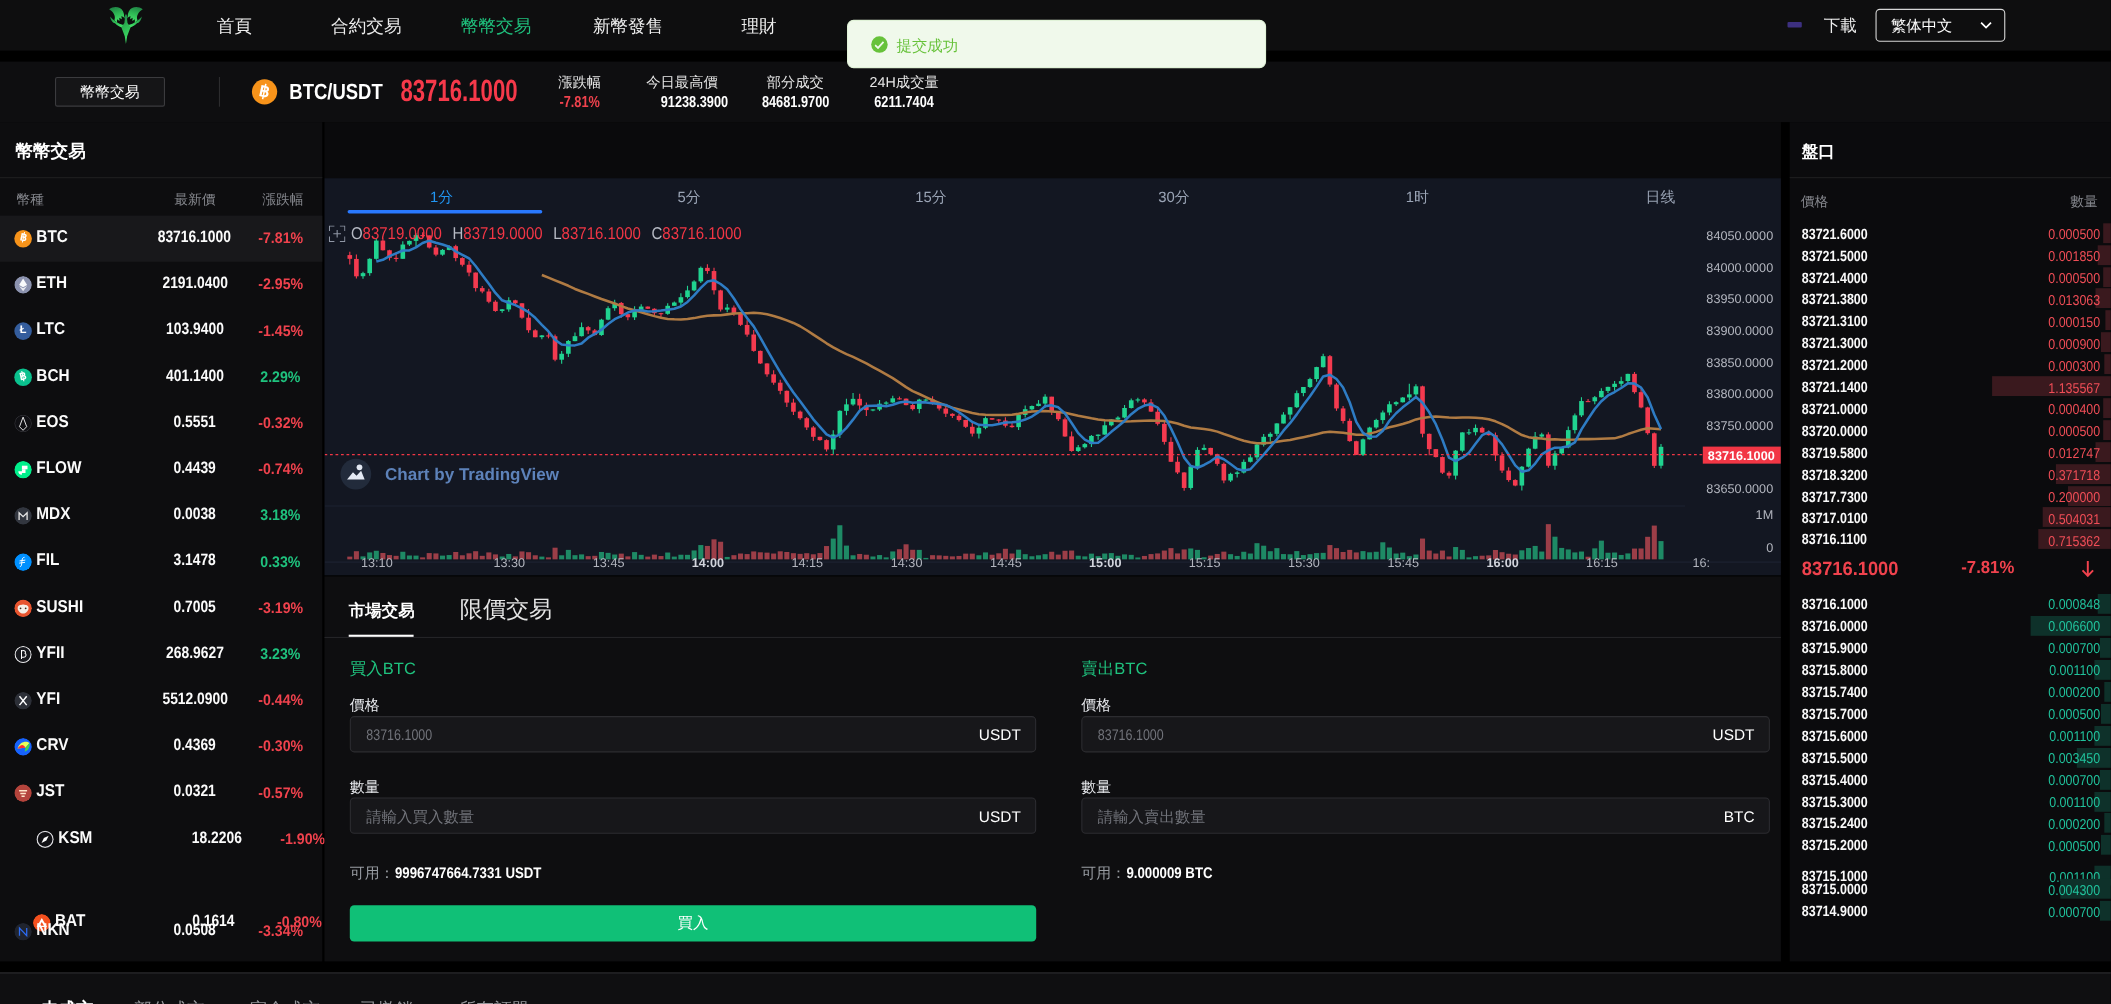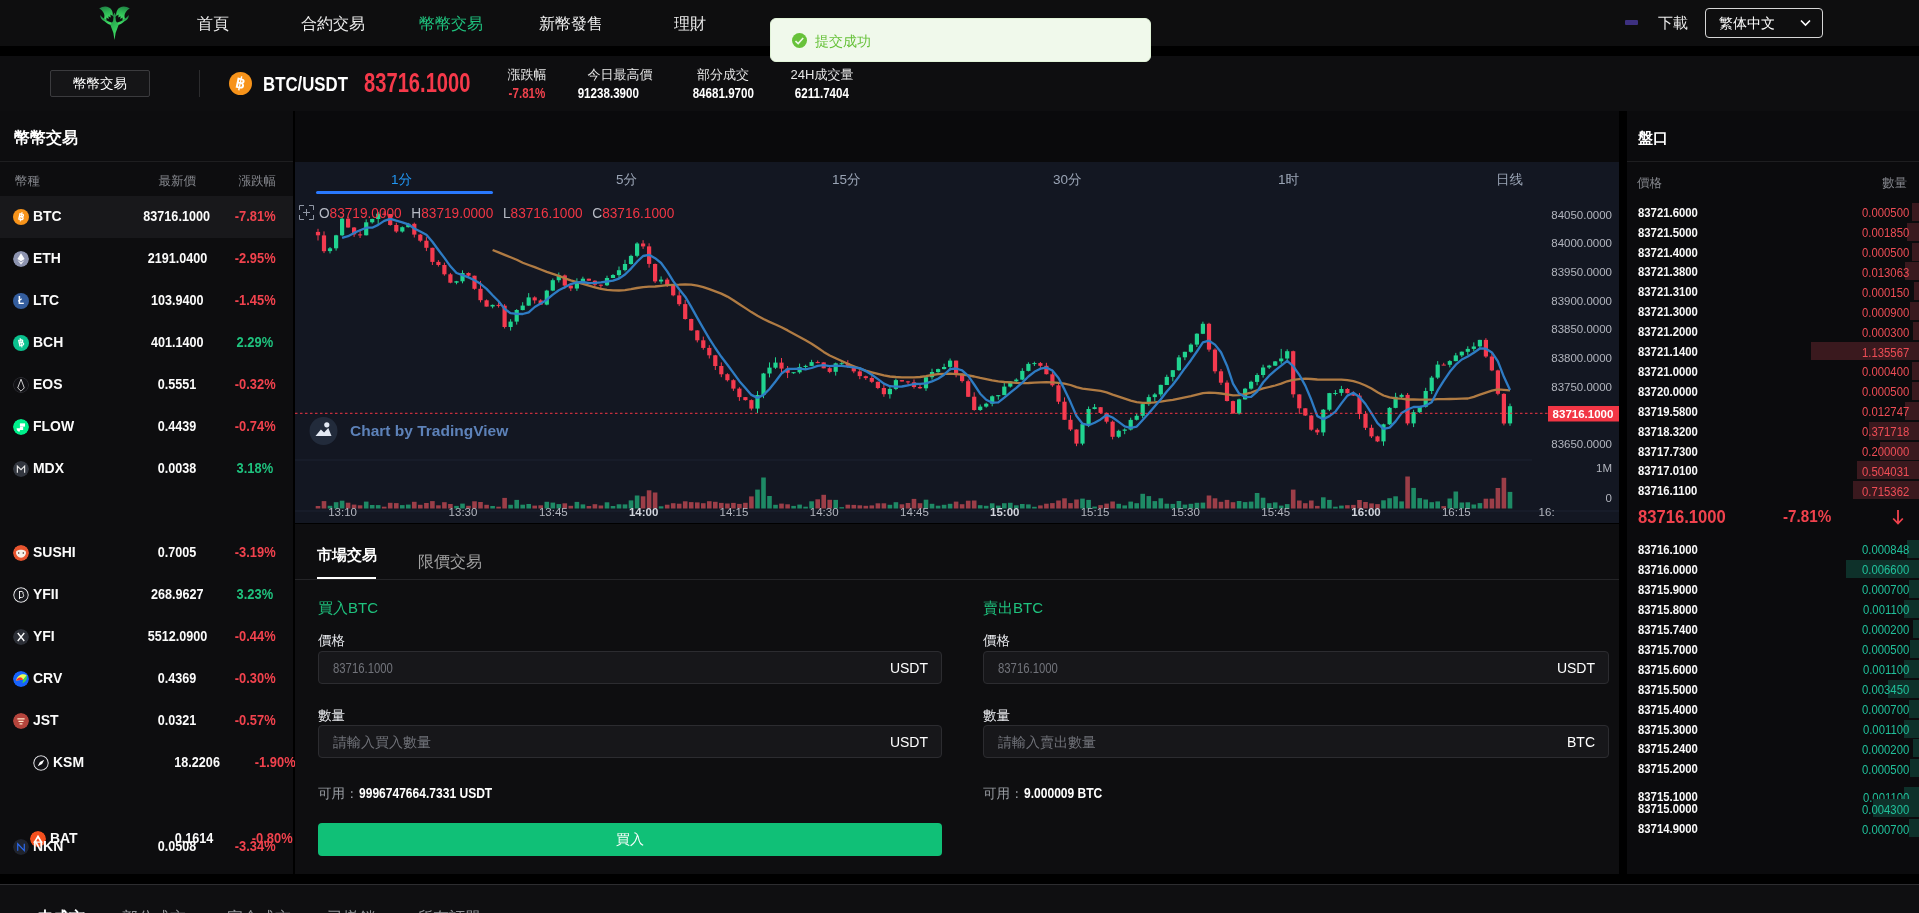--- a/index.html
+++ b/index.html
@@ -94,21 +94,21 @@
   <div class="abs" style="left:50px;top:14px;width:100px;height:27px;background:#151517;border:1px solid #3b3b3e;border-radius:2px;text-align:center;line-height:26px;font-size:13.5px;color:#fff">幣幣交易</div>
   <div class="abs" style="left:199px;top:14px;width:1px;height:27px;background:#2c2c2e"></div>
   <div class="abs" style="left:229px;top:16px;width:23px;height:23px;border-radius:50%;background:#f7931a">
     <span style="position:absolute;left:0;width:23px;text-align:center;top:2px;font-size:15px;font-weight:bold;color:#fff;transform:rotate(12deg)">฿</span>
   </div>
   <span class="abs" style="left:263px;top:17px;font-size:20px;font-weight:bold;color:#fff"><span class="numl" style="transform:scaleX(0.84)">BTC/USDT</span></span>
   <span class="abs" style="left:364px;top:11px;font-size:28px;font-weight:bold;color:#f6394a"><span class="numl" style="transform:scaleX(0.72)">83716.1000</span></span>
   <div class="abs" style="left:477px;top:10px;width:100px;text-align:center;font-size:13px;color:#e6e6e6">漲跌幅</div>
   <div class="abs" style="left:477px;top:29px;width:100px;text-align:center;font-size:14.5px;font-weight:bold;color:#f0424d"><span class="numc">-7.81%</span></div>
   <div class="abs" style="left:570px;top:10px;width:100px;text-align:center;font-size:13px;color:#e6e6e6">今日最高價</div>
-  <div class="abs" style="left:570px;top:29px;width:100px;text-align:left;font-size:14.5px;font-weight:bold;color:#fff"><span class="numc">91238.3900</span></div>
+  <div class="abs" style="left:570px;top:29px;width:100px;text-align:right;font-size:14.5px;font-weight:bold;color:#fff"><span class="numc">91238.3900</span></div>
   <div class="abs" style="left:673px;top:10px;width:100px;text-align:center;font-size:13px;color:#e6e6e6">部分成交</div>
   <div class="abs" style="left:673px;top:29px;width:100px;text-align:center;font-size:14.5px;font-weight:bold;color:#fff"><span class="numc">84681.9700</span></div>
   <div class="abs" style="left:772px;top:10px;width:100px;text-align:center;font-size:13px;color:#e6e6e6">24H成交量</div>
   <div class="abs" style="left:772px;top:29px;width:100px;text-align:center;font-size:14.5px;font-weight:bold;color:#fff"><span class="numc">6211.7404</span></div>
 </div>
 <div id="side" class="abs">
       <div class="abs" style="left:14px;top:17px;font-size:16px;font-weight:bold;color:#fff">幣幣交易</div>
       <div class="abs" style="left:0;top:49.5px;width:293px;height:1px;background:#1e1e20"></div>
       <div class="abs" style="left:15px;top:62px;font-size:12.5px;color:#85878d">幣種</div>
       <div class="abs" style="right:97px;top:62px;font-size:12.5px;color:#85878d">最新價</div>
@@ -162,20 +162,29 @@
         <span class="schg red"><span class="numc" style="transform:scaleX(0.92)">-0.74%</span></span>
       </div>
       <div class="srow" style="top:336.5px;">
         <svg class="sico abs" width="16" height="16" viewBox="0 0 22 22">
           <circle cx="11" cy="11" r="11" fill="#32363f"></circle>
           <path d="M6 16 V7 L11 12 L16 7 V16" fill="none" stroke="#e8e8e8" stroke-width="1.6"></path>
         </svg>
         <span class="sname">MDX</span>
         <span class="sprice"><span class="numc" style="transform:scaleX(0.84)">0.0038</span></span>
         <span class="schg green"><span class="numc" style="transform:scaleX(0.92)">3.18%</span></span>
+      </div>
+      <div class="srow" style="top:378.5px;">
+        <svg class="sico abs" width="16" height="16" viewBox="0 0 22 22">
+          <circle cx="11" cy="11" r="11" fill="#0090ff"></circle>
+          <path d="M12.8 5 C10.8 5 10 6.5 9.7 8.6 L9.2 13.2 C9 15.2 8.5 16.6 7 16.9 M6.6 9.5 L13.8 8.5 M6.2 12.3 L13.4 11.3" stroke="#fff" stroke-width="1.2" fill="none"></path>
+        </svg>
+        <span class="sname">FIL</span>
+        <span class="sprice"><span class="numc" style="transform:scaleX(0.84)">3.1478</span></span>
+        <span class="schg green"><span class="numc" style="transform:scaleX(0.92)">0.33%</span></span>
       </div>
       <div class="srow" style="top:420.5px;">
         <svg class="sico abs" width="16" height="16" viewBox="0 0 22 22">
           <circle cx="11" cy="11" r="11" fill="#e8552f"></circle>
           <path d="M4.5 9 C6 5.5 16 5.5 17.5 9 C19 13 15 17.5 11 17.5 C7 17.5 3 13 4.5 9 Z" fill="#f6f0e8"></path>
           <circle cx="7.8" cy="11" r="1.1" fill="#3a2a20"></circle>
           <circle cx="14.2" cy="11" r="1.1" fill="#3a2a20"></circle>
           <path d="M8 7 L6.5 4 L9.5 5.5 Z M14 7 L15.5 4 L12.5 5.5 Z" fill="#e8552f"></path>
         </svg>
         <span class="sname">SUSHI</span>
@@ -899,21 +908,21 @@
         <path d="M0.5 5 V0.5 H5 M10 0.5 H14.5 V5 M14.5 10 V14.5 H10 M5 14.5 H0.5 V10 M7.5 4 V11 M4 7.5 H11" stroke="#9097a5" stroke-width="1" fill="none"></path>
       </svg>
   <div class="abs" style="left:24px;top:42px;font-size:15.5px;white-space:nowrap;transform:scaleX(0.88);transform-origin:left center">
     <span style="color:#b6bac4">O</span><span style="color:#f23645">83719.0000</span><span style="color:#b6bac4;margin-left:11px">H</span><span style="color:#f23645">83719.0000</span><span style="color:#b6bac4;margin-left:11px">L</span><span style="color:#f23645">83716.1000</span><span style="color:#b6bac4;margin-left:11px">C</span><span style="color:#f23645">83716.1000</span>
   </div>
 </div>
 
 <div id="trade" class="abs">
   <div class="abs" style="left:22px;top:22px;font-size:15px;font-weight:bold;color:#fff">市場交易</div>
   <div class="abs" style="left:22px;top:52.5px;width:59px;height:2px;background:#fff"></div>
-  <div class="abs" style="left:123px;top:28px;font-size:16px;color:#a3a3a3">限價交易</div>
+  <div class="abs" style="left:123px;top:16px;font-size:21px;color:#e5e5e5">限價交易</div>
   <div class="abs" style="left:0;top:55px;width:1324px;height:1px;background:#242427"></div>
 
   <div class="abs" style="left:23px;top:75px;font-size:15px;color:#1fc27e">買入BTC</div>
   <div class="flabel" style="left:23px;top:108px">價格</div>
   <div class="finput" style="left:23px;top:127px;width:624px">
     <span class="ph"><span class="numl" style="transform:scaleX(0.81)">83716.1000</span></span>
         <span class="unit">USDT</span>
   </div>
   <div class="flabel" style="left:23px;top:183px">數量</div>
   <div class="finput" style="left:23px;top:201px;width:624px">

